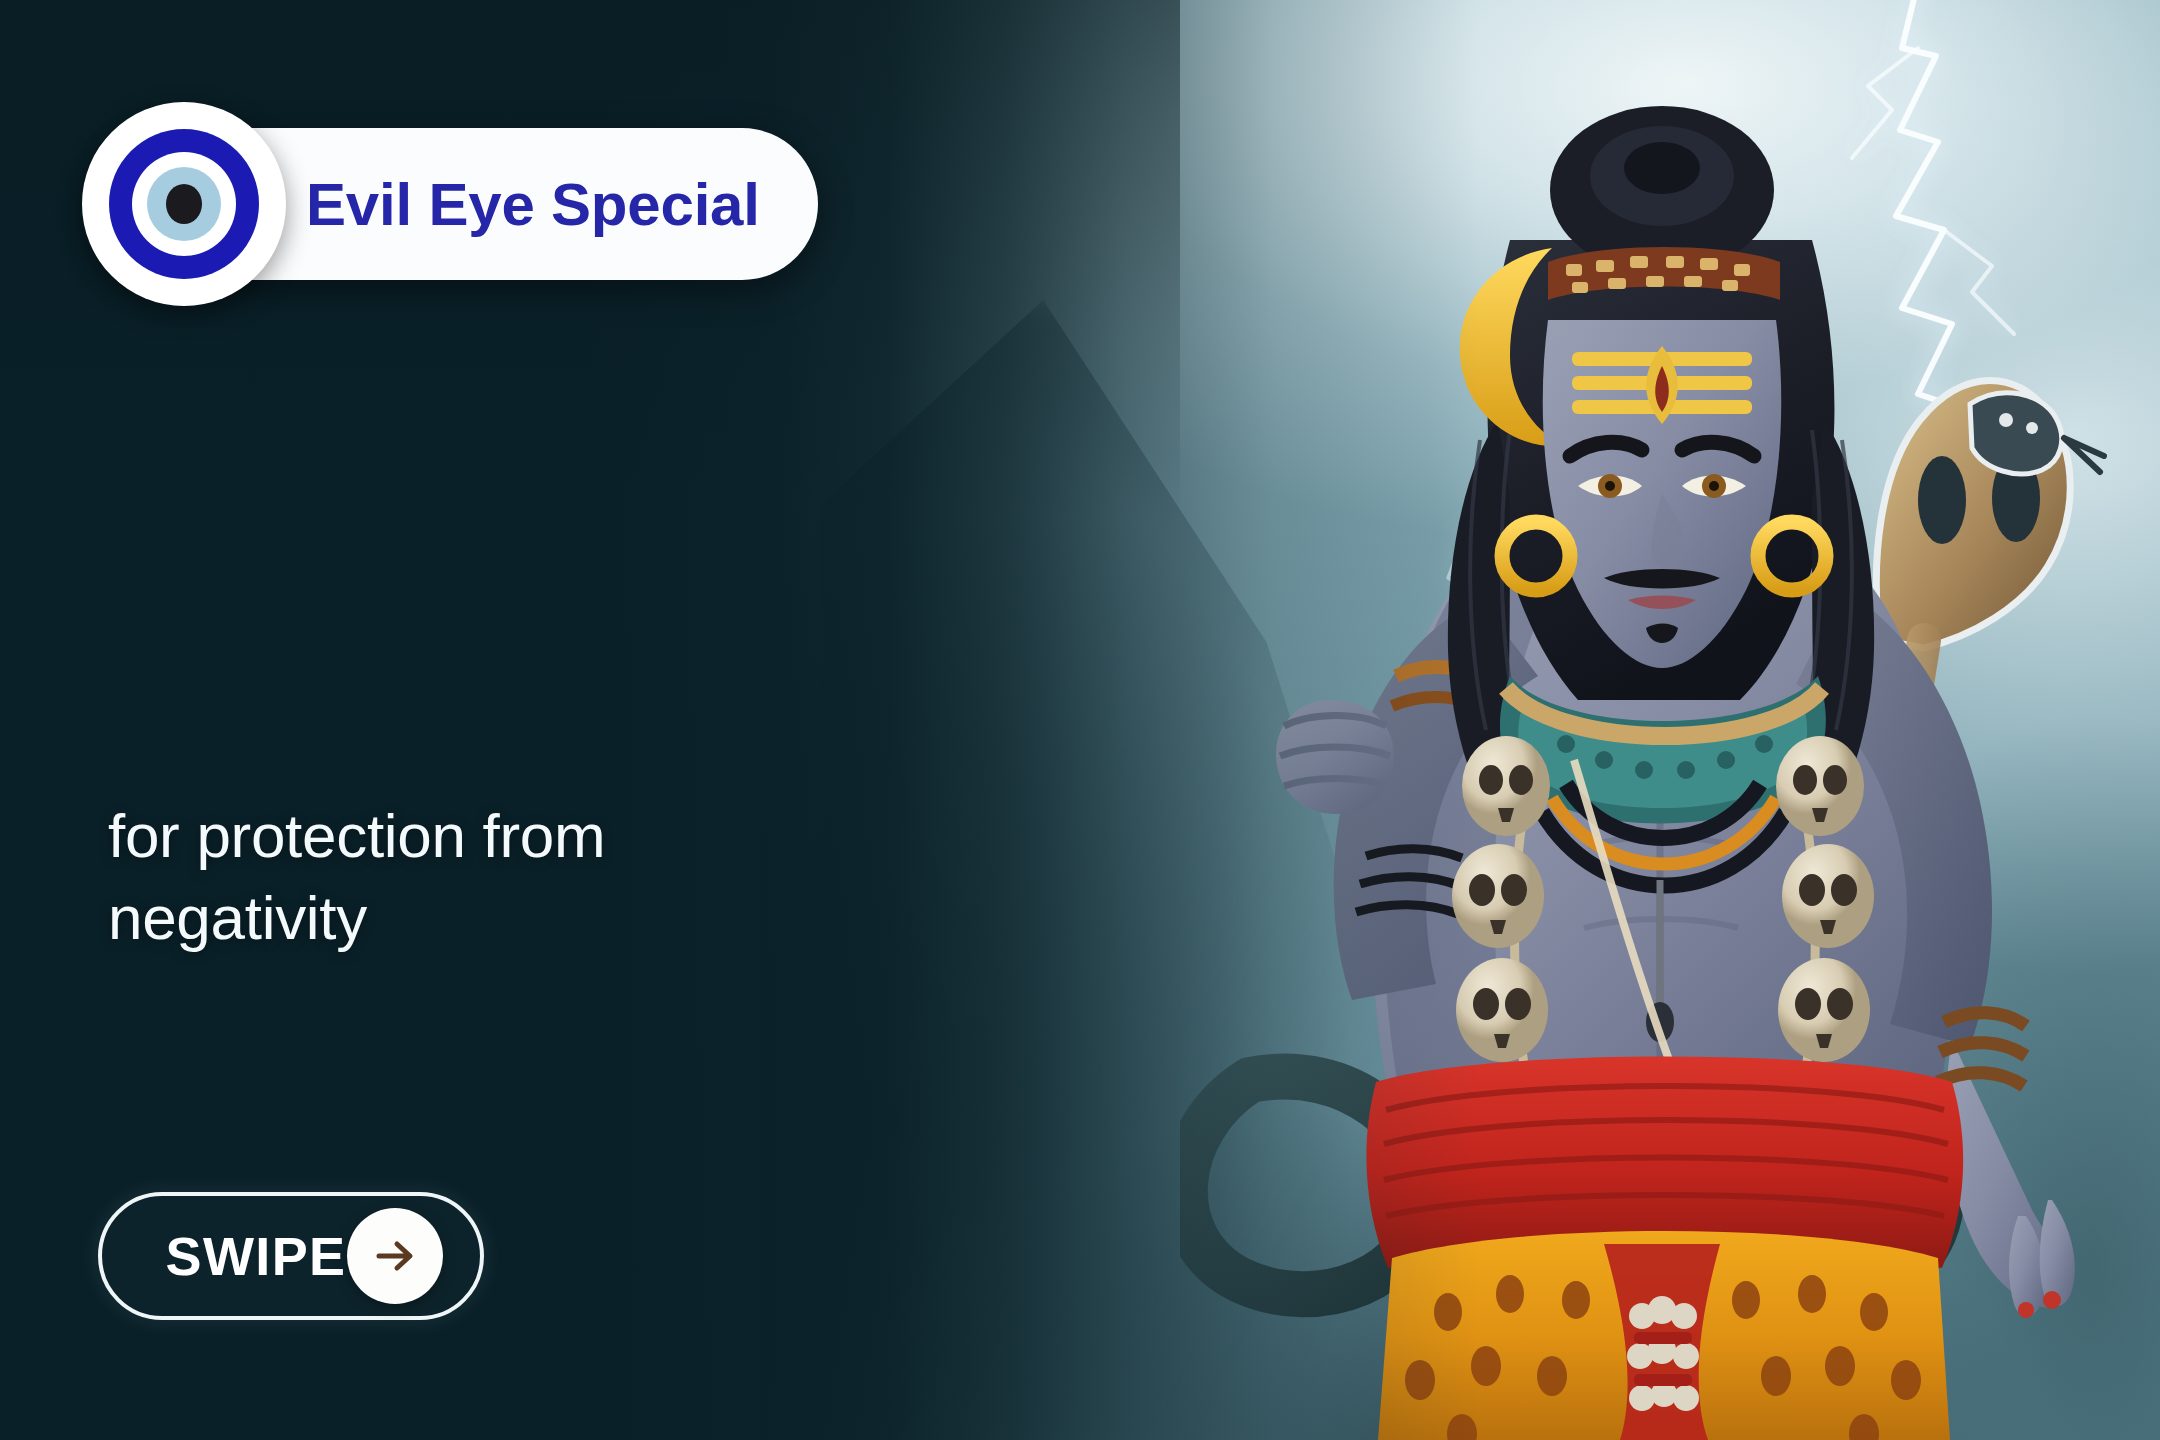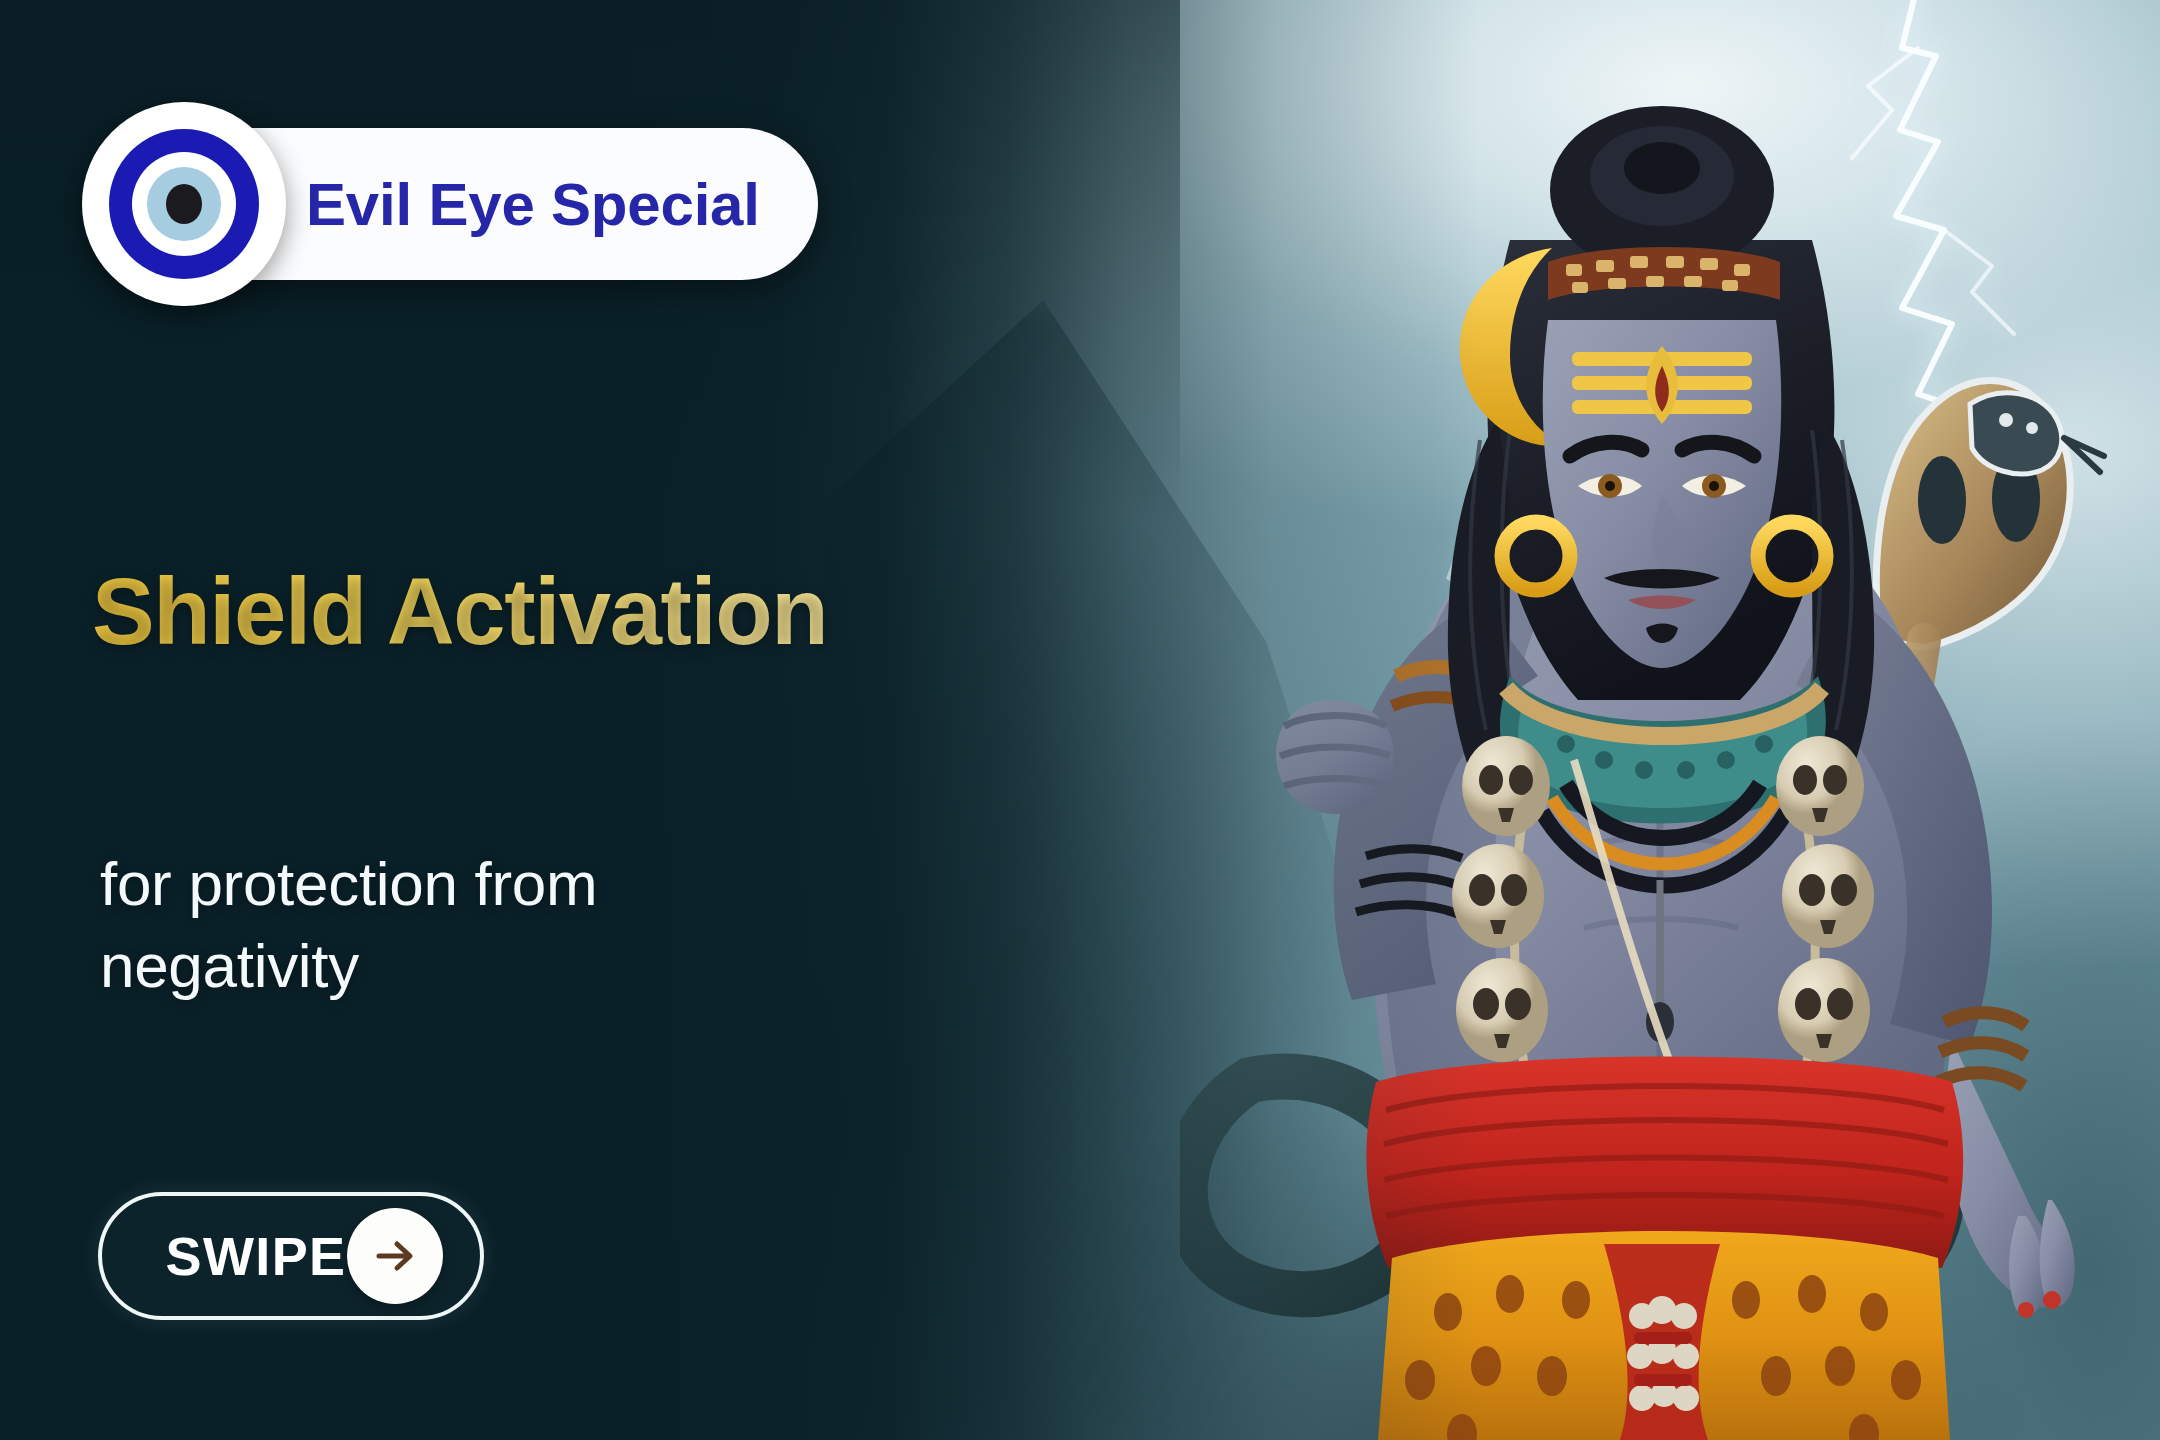--- a/index.html
+++ b/index.html
@@ -115,25 +115,24 @@
     letter-spacing:-1.4px;
     background:linear-gradient(105deg, #f2c93f 0%, #f6d755 28%, #fbe68d 62%, #fdf0ba 100%);
     -webkit-background-clip:text; background-clip:text;
     -webkit-text-fill-color:transparent; color:#f6d755;
     text-shadow:0 3px 14px rgba(0,0,0,0.35);
   }
   #headline .l { display:block; }
 
   
   #subtitle {
-    position:absolute; left:100px; top:795px; width:820px;
+    position:absolute; left:108px; top:795px; width:820px;
     font-size:62px; font-weight:400; line-height:1.32;
     color:#f4fafb; letter-spacing:-0.3px;
     text-shadow:0 2px 12px rgba(0,0,0,0.42);
-    margin-top:48px;
   }
   #subtitle .l { display:block; }
 
   
   #swipe-btn {
     position:absolute; left:98px; top:1192px;
     width:386px; height:128px;
     border:4px solid #eef6f8; border-radius:64px;
     display:flex; align-items:center; justify-content:center;
     padding:0 14px 0 40px;
@@ -604,21 +603,20 @@
                 <div class="eye-pupil"></div>
               </div>
             </div>
           </div>
         </div>
         <span class="badge-label">Evil Eye Special</span>
       </div>
     </div>
 
     <h1 id="headline">
-      <span class="l">Shield Activation</span>
     </h1>
 
     <p id="subtitle">
       <span class="l">for protection from</span>
       <span class="l">negativity</span>
     </p>
 
     <div id="swipe-btn">
       <span id="swipe-label">SWIPE</span>
       <span id="swipe-circle">

